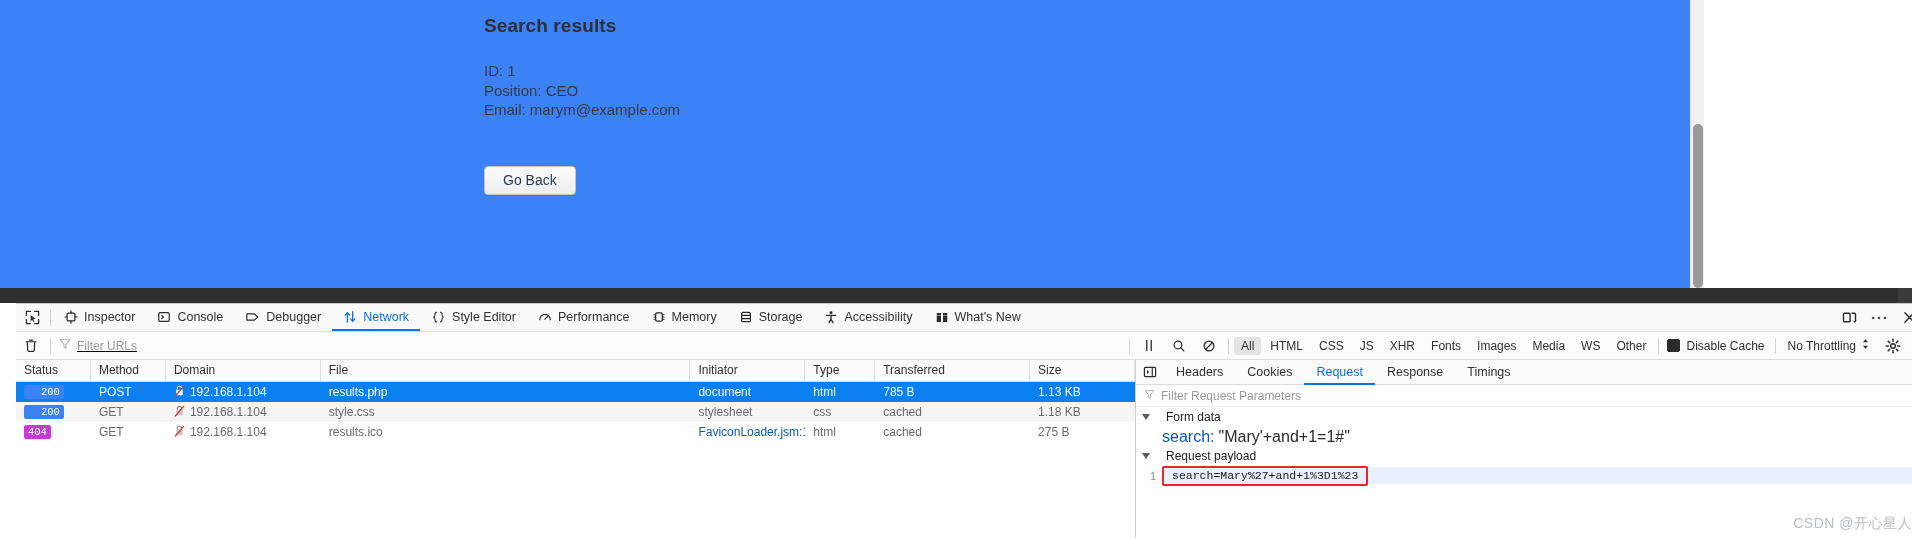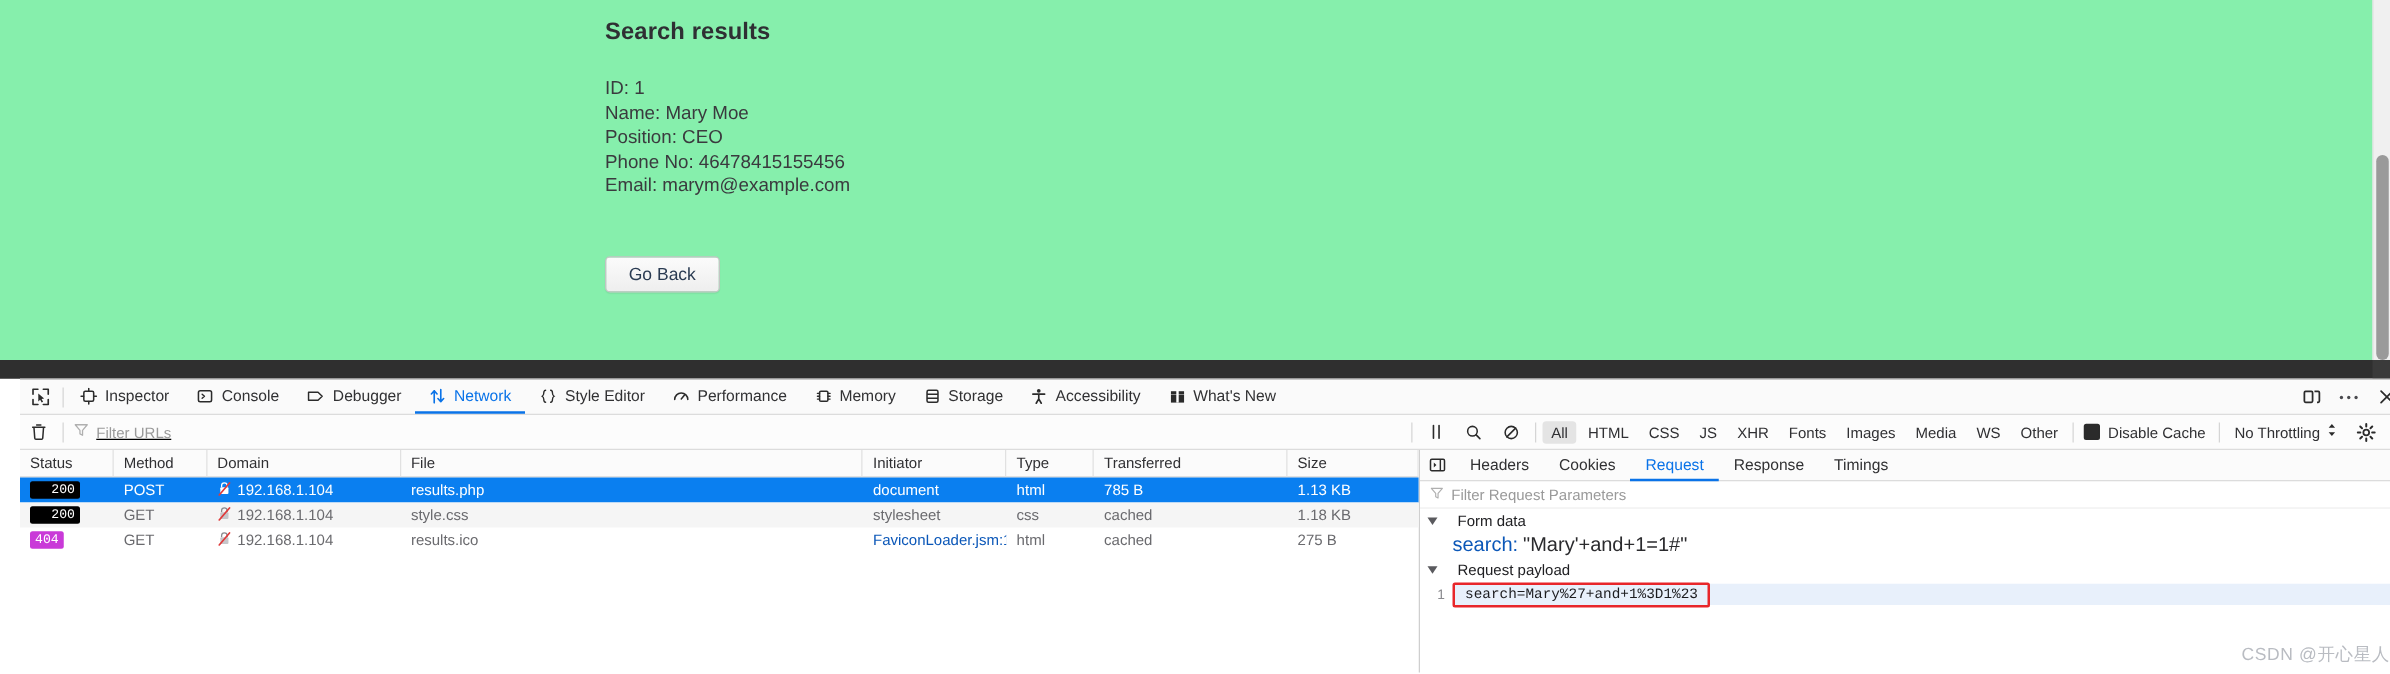--- a/index.html
+++ b/index.html
@@ -7,22 +7,22 @@
     width: 1912px; height: 539px;
     overflow: hidden;
     font-family: "Liberation Sans", sans-serif;
     background: #ffffff;
   }
 
   
   #page-viewport {
     position: absolute;
     left: 0; top: 0;
-    width: 1912px; height: 288px;
-    background: #86efac;
+    width: 1704px; height: 288px;
+    background: #3b82f6;
     overflow: hidden;
   }
   #page-inner {
     position: absolute;
     left: 484px; top: 0;
     width: 700px;
   }
   #results-heading {
     font-size: 19px;
     font-weight: bold;
@@ -250,21 +250,21 @@
   .col-size   { width: 105px; }
   .status-badge {
     display: inline-block;
     font-family: "Liberation Mono", monospace;
     font-size: 10.5px;
     line-height: 12px;
     color: #ffffff;
     padding: 1px 4px;
     border-radius: 2px;
   }
-  .badge-200 { background: #000000; padding-left: 17px; }
+  .badge-200 { background: #3b82f6; padding-left: 17px; }
   .badge-404 { background: #c939d8; }
   .lock-icon { margin-right: 5px; display: inline-block; }
   .initiator-link { color: #0b57b8; }
 
   
   #details {
     flex: 1;
     position: relative;
     background: #ffffff;
     overflow: hidden;
@@ -377,23 +377,21 @@
   }
 </style>
 </head>
 <body>
 
 <div id="page-viewport">
   <div id="page-inner">
     <div id="results-heading">Search results</div>
     <div id="results-list">
       <div>ID: 1</div>
-      <div>Name: Mary Moe</div>
       <div>Position: CEO</div>
-      <div>Phone No: 46478415155456</div>
       <div>Email: marym@example.com</div>
     </div>
     <div id="go-back-wrap">
       <button id="go-back-button">Go Back</button>
     </div>
   </div>
 
   <div id="page-scrollbar-track">
     <div id="page-scrollbar-thumb"></div>
   </div>

